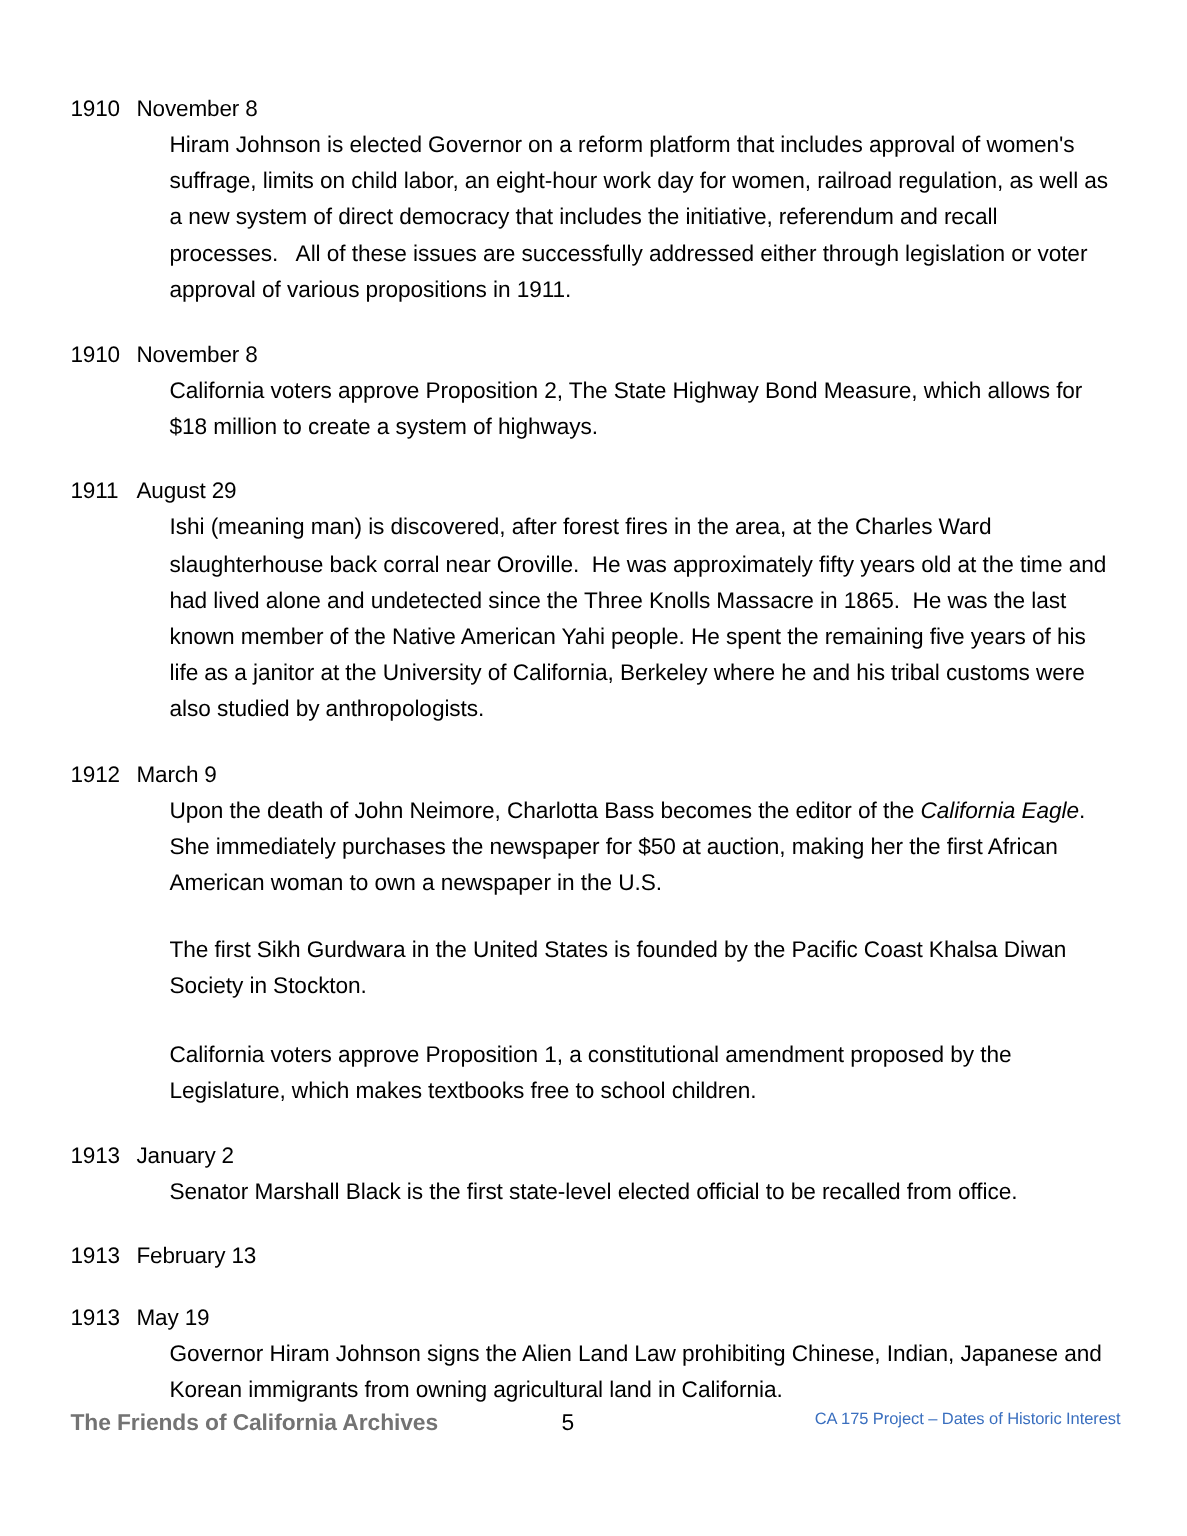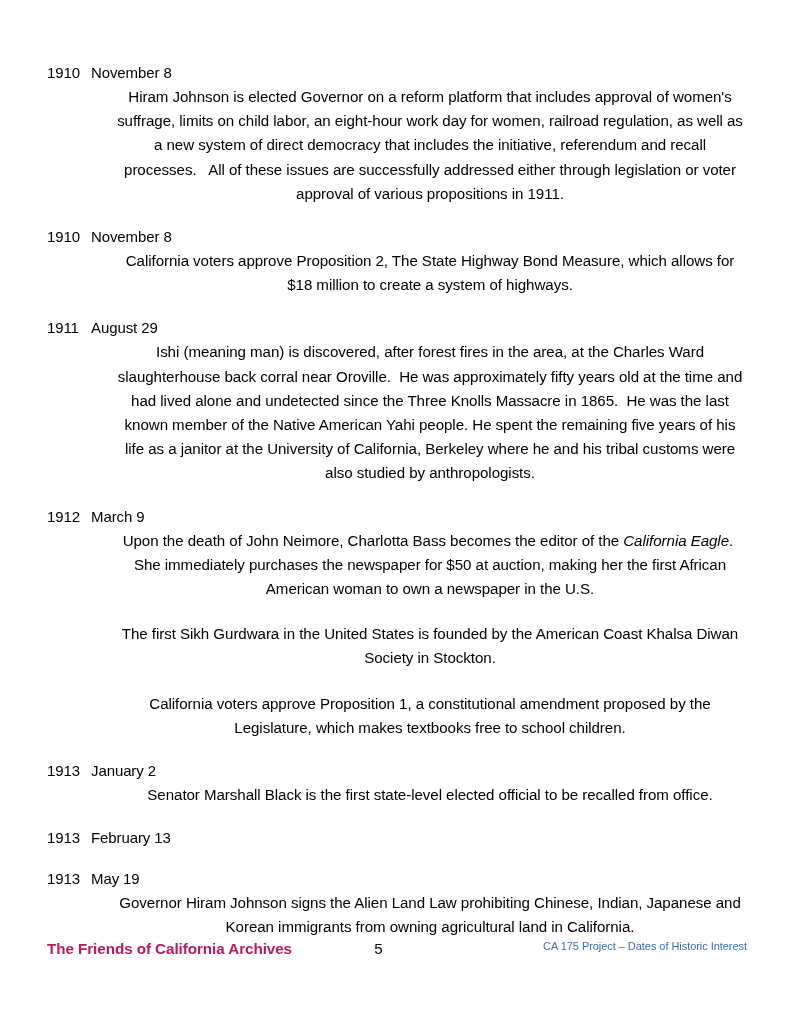--- a/index.html
+++ b/index.html
@@ -44,41 +44,41 @@
     width: 44px;
   }
   .entry-date {
     display: inline-block;
   }
   .entry-body {
     margin-left: 66px;
     margin-top: 2px;
     font-size: 15.1px;
     line-height: 24.2px;
-    text-align: center;
+    text-align: left;
     letter-spacing: -0.05px;
     color: #000000;
   }
   .entry-body i {
     font-style: italic;
   }
   .footer {
     position: absolute;
     left: 47px;
     top: 940px;
     width: 700px;
     height: 22px;
   }
   .footer-left {
     position: absolute;
     left: 0;
     top: 0;
     font-size: 15.2px;
     font-weight: bold;
-    color: #be185d;
+    color: #737373;
     letter-spacing: -0.05px;
     white-space: nowrap;
   }
   .footer-page {
     position: absolute;
     left: 0;
     top: 0;
     width: 663px;
     text-align: center;
     font-size: 15.2px;
@@ -110,21 +110,21 @@
       </div>
       <div class="entry">
         <div class="entry-head"><span class="entry-year">1911</span><span class="entry-date">August 29</span></div>
         <div class="entry-body">Ishi (meaning man) is discovered, after forest fires in the area, at the Charles Ward slaughterhouse back corral near Oroville.&nbsp; He was approximately fifty years old at the time and had lived alone and undetected since the Three Knolls Massacre in 1865.&nbsp; He was the last known member of the Native American Yahi people. He spent the remaining five years of his life as a janitor at the University of California, Berkeley where he and his tribal customs were also studied by anthropologists.</div>
       </div>
       <div class="entry">
         <div class="entry-head"><span class="entry-year">1912</span><span class="entry-date">March 9</span></div>
         <div class="entry-body">Upon the death of John Neimore, Charlotta Bass becomes the editor of the <i>California Eagle</i>.&nbsp; She immediately purchases the newspaper for $50 at auction, making her the first African American woman to own a newspaper in the U.S.</div>
       </div>
       <div class="entry">
-        <div class="entry-body">The first Sikh Gurdwara in the United States is founded by the American Coast Khalsa Diwan Society in Stockton.</div>
+        <div class="entry-body">The first Sikh Gurdwara in the United States is founded by the Pacific Coast Khalsa Diwan Society in Stockton.</div>
       </div>
       <div class="entry">
         <div class="entry-body">California voters approve Proposition 1, a constitutional amendment proposed by the Legislature, which makes textbooks free to school children.</div>
       </div>
       <div class="entry">
         <div class="entry-head"><span class="entry-year">1913</span><span class="entry-date">January 2</span></div>
         <div class="entry-body">Senator Marshall Black is the first state-level elected official to be recalled from office.</div>
       </div>
       <div class="entry">
         <div class="entry-head"><span class="entry-year">1913</span><span class="entry-date">February 13</span></div>

